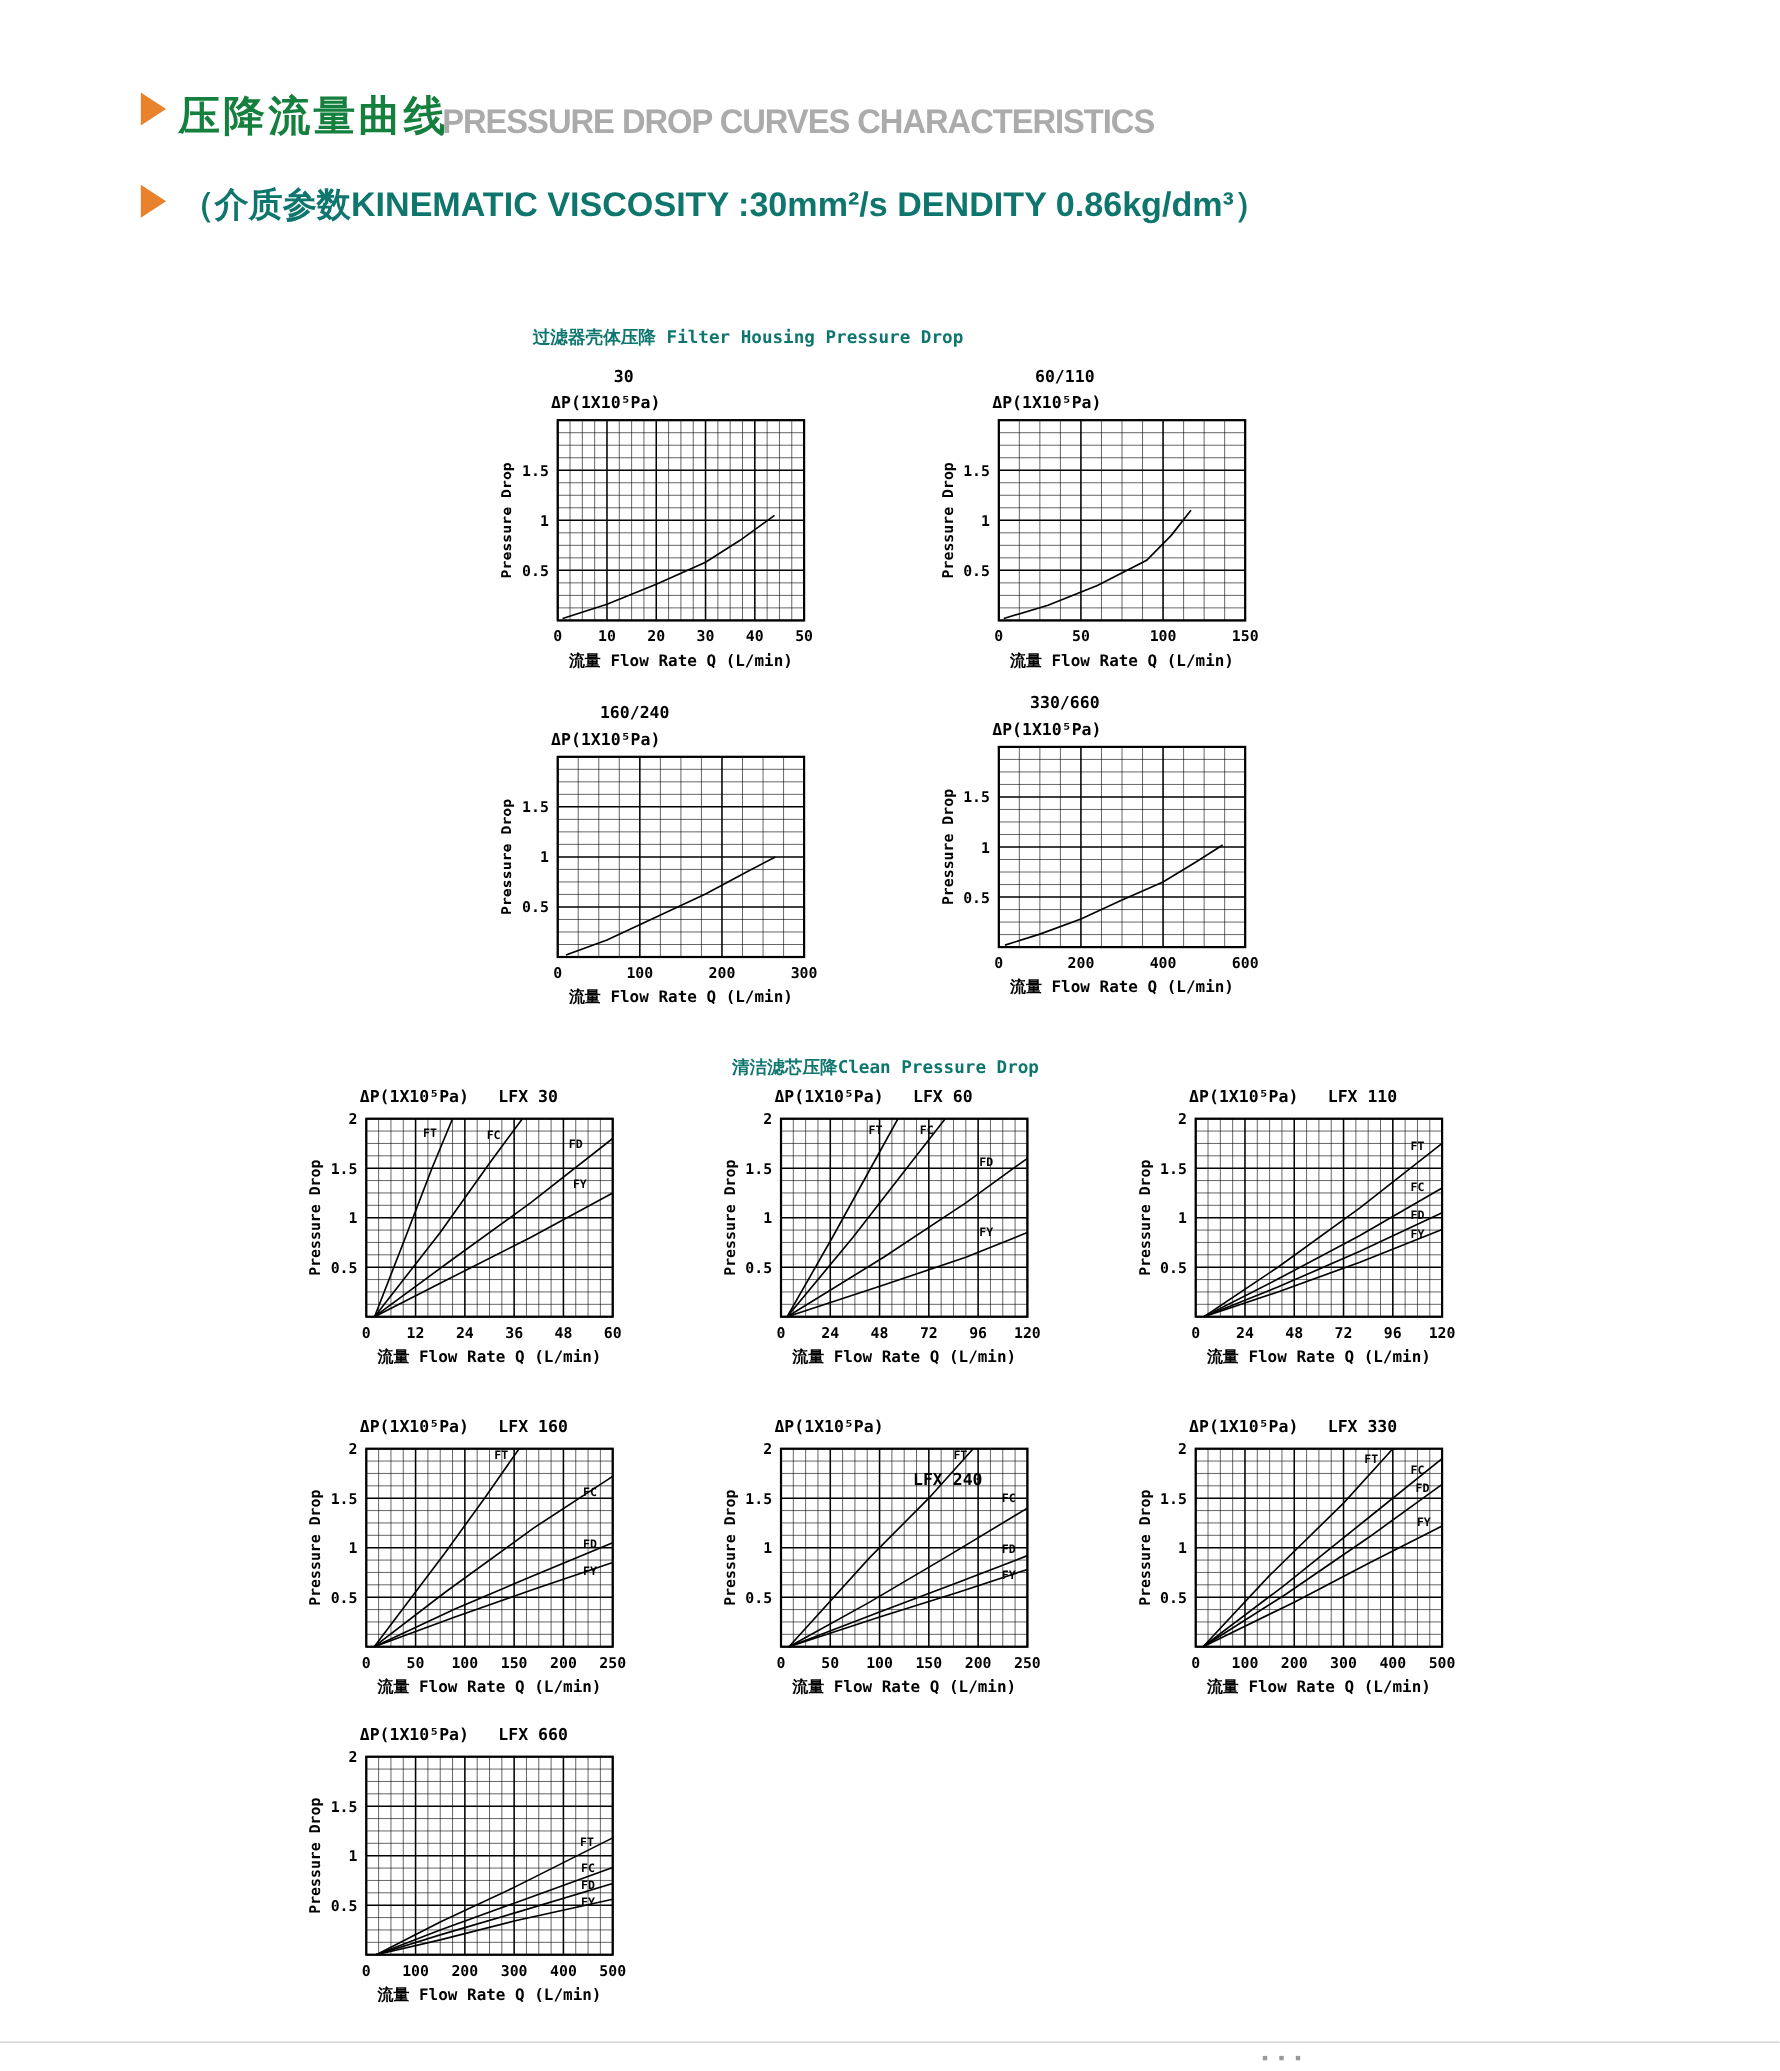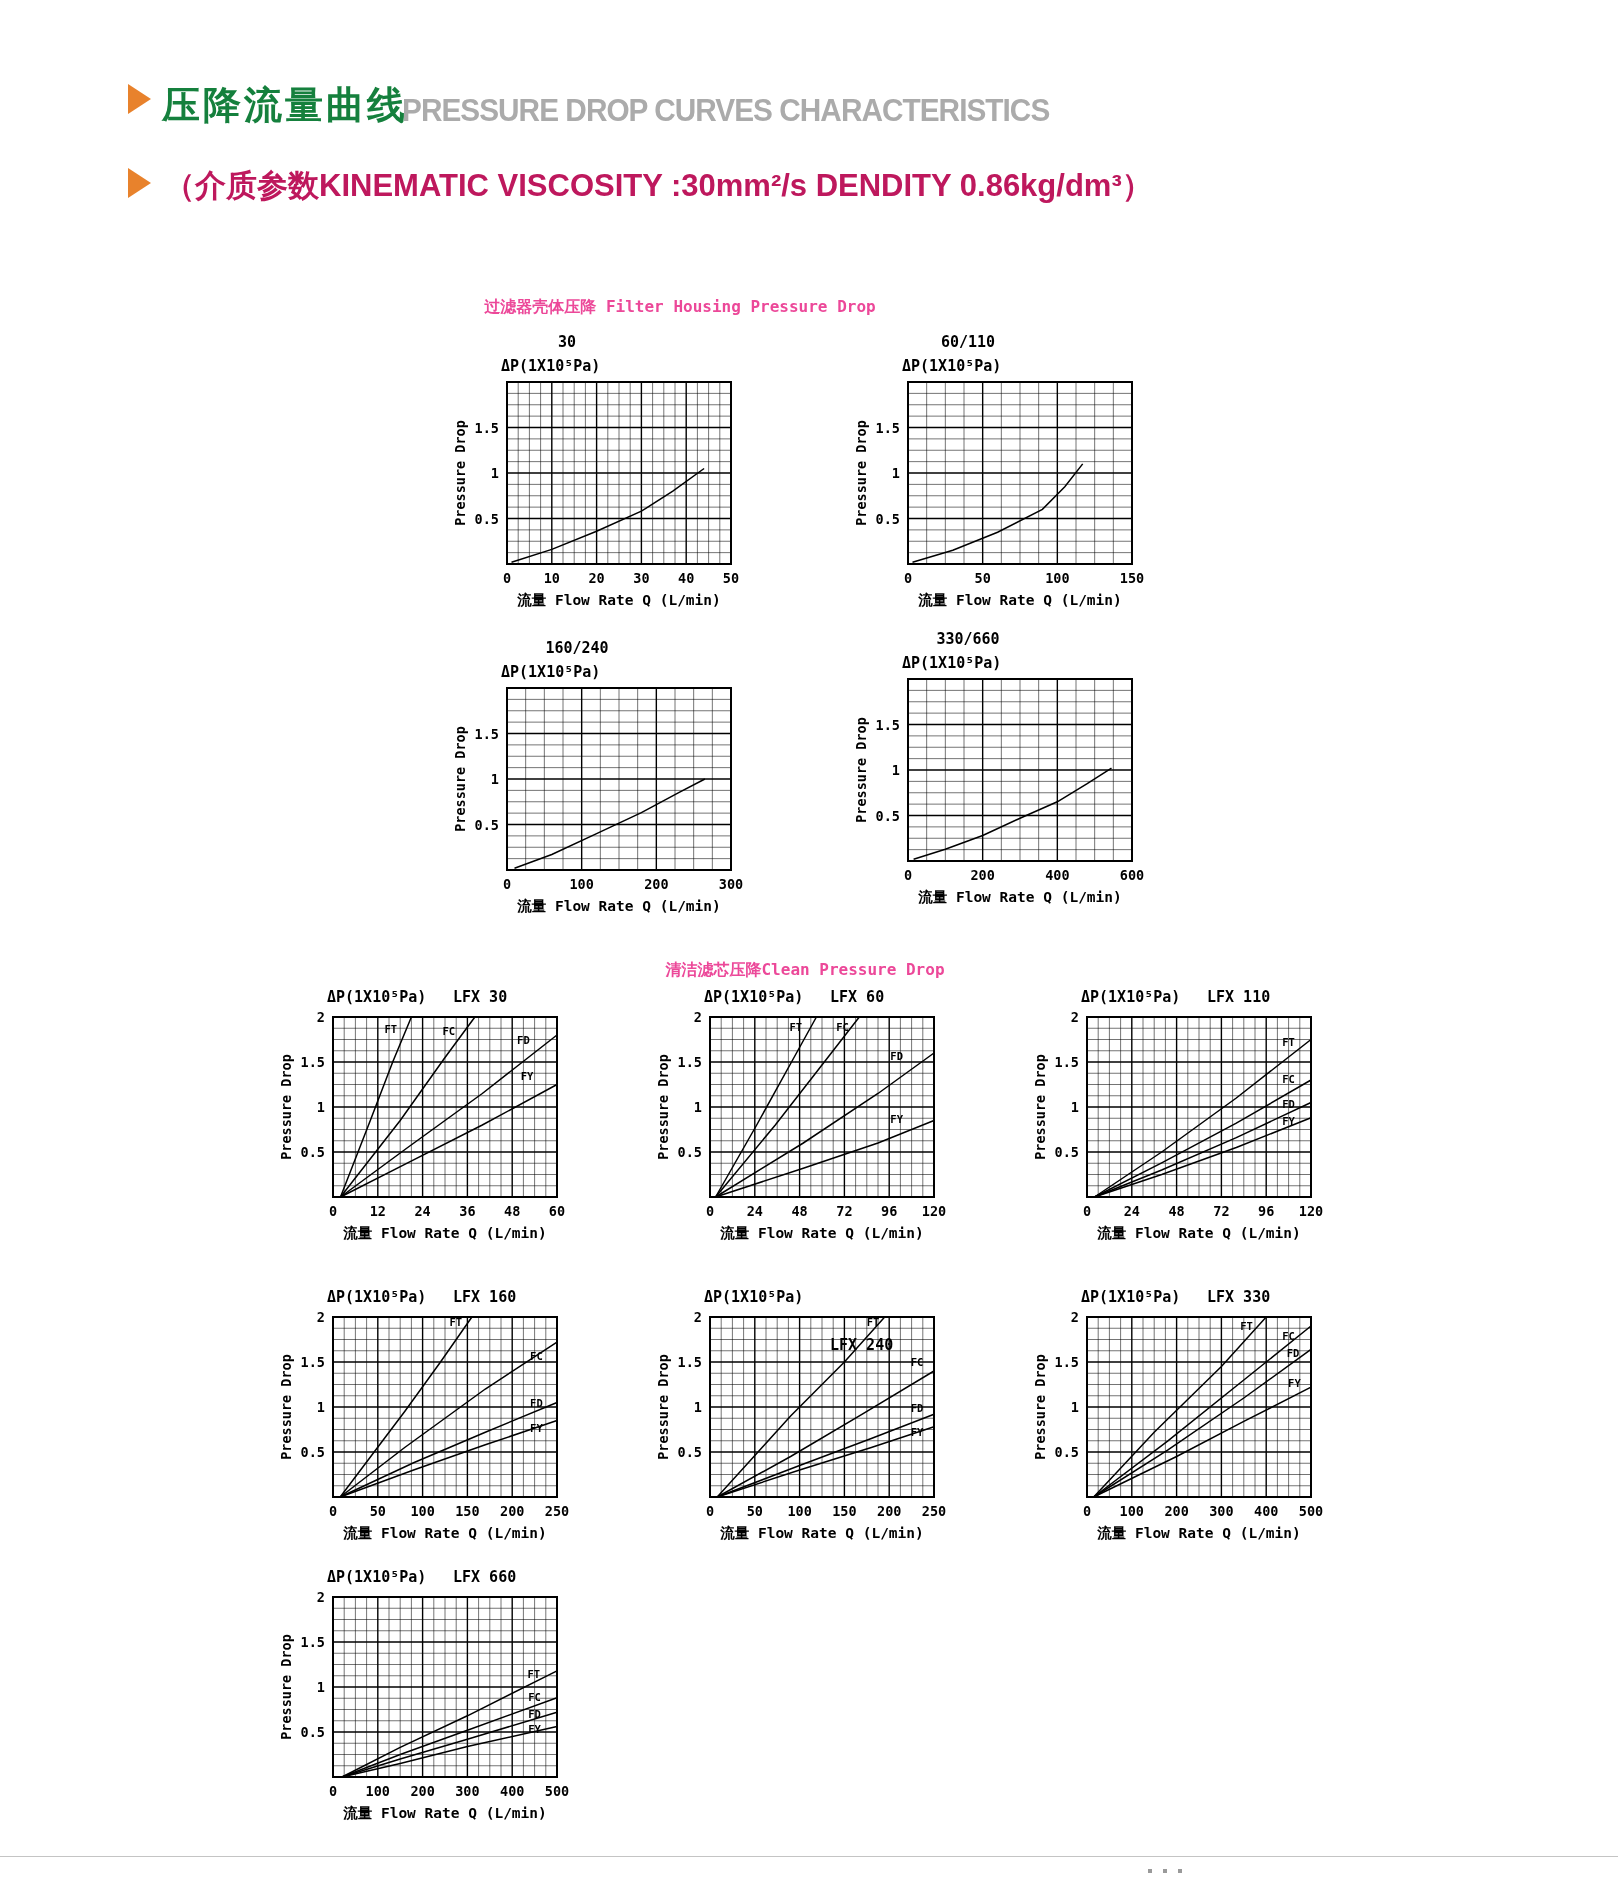--- a/index.html
+++ b/index.html
@@ -1,22 +1,22 @@
 <!DOCTYPE html>
 <html><head>
 <meta charset="utf-8">
 <style>
   html,body{margin:0;padding:0;background:#fff;}
   body{width:1618px;height:1883px;position:relative;font-family:"Liberation Sans",sans-serif;}
   .abs{position:absolute;}
   .tri{width:0;height:0;border-left:23px solid #E8822C;border-top:15px solid transparent;border-bottom:15px solid transparent;}
   .cn-title{font-size:38px;font-weight:bold;color:#15803d;letter-spacing:3px;white-space:nowrap;}
   .en-title{font-size:31px;font-weight:bold;color:#ABABAB;letter-spacing:-1px;white-space:nowrap;transform:scaleX(.96);transform-origin:left;}
-  .subtitle{font-size:31px;font-weight:bold;color:#be185d;white-space:nowrap;letter-spacing:0px;}
-  .sec-title{font:bold 16px "DejaVu Sans Mono",monospace;color:#ec4899;text-align:center;white-space:nowrap;}
+  .subtitle{font-size:31px;font-weight:bold;color:#0f766e;white-space:nowrap;letter-spacing:0px;}
+  .sec-title{font:bold 16px "DejaVu Sans Mono",monospace;color:#0f766e;text-align:center;white-space:nowrap;}
   .chart{position:absolute;}
   .chart .tl{position:absolute;font:bold 15px "DejaVu Sans Mono",monospace;color:#000;white-space:nowrap;}
   .chart svg{position:absolute;left:0;overflow:visible;}
   svg text{font-family:"DejaVu Sans Mono",monospace;font-weight:bold;fill:#000;}
   .footer-line{height:1px;background:#c4c4c4;}
   .dot{width:4px;height:4px;background:#9a9a9a;}
 </style>
 </head>
 <body>
 

